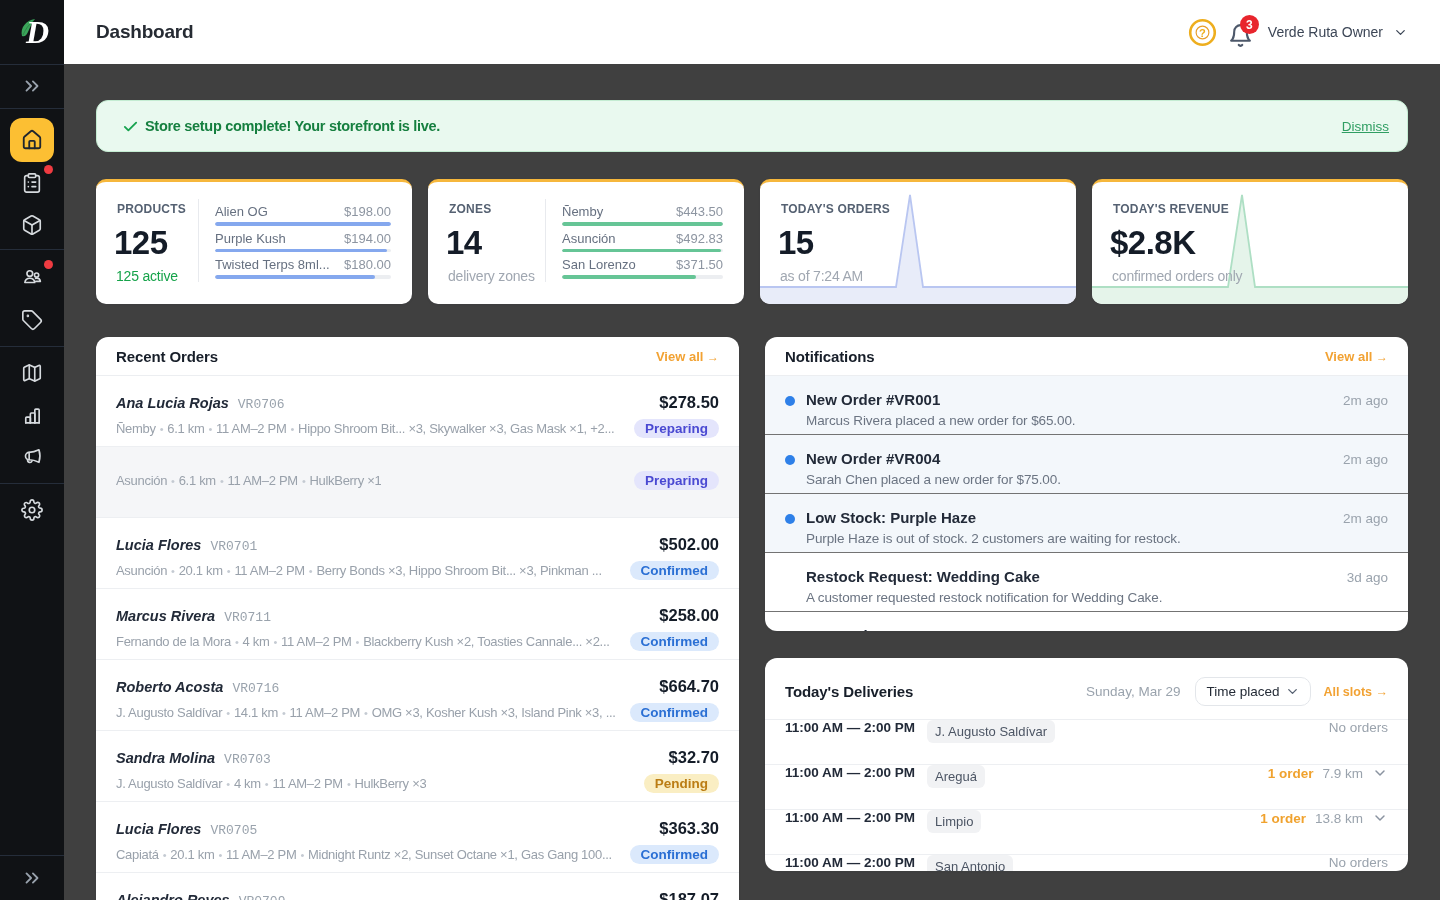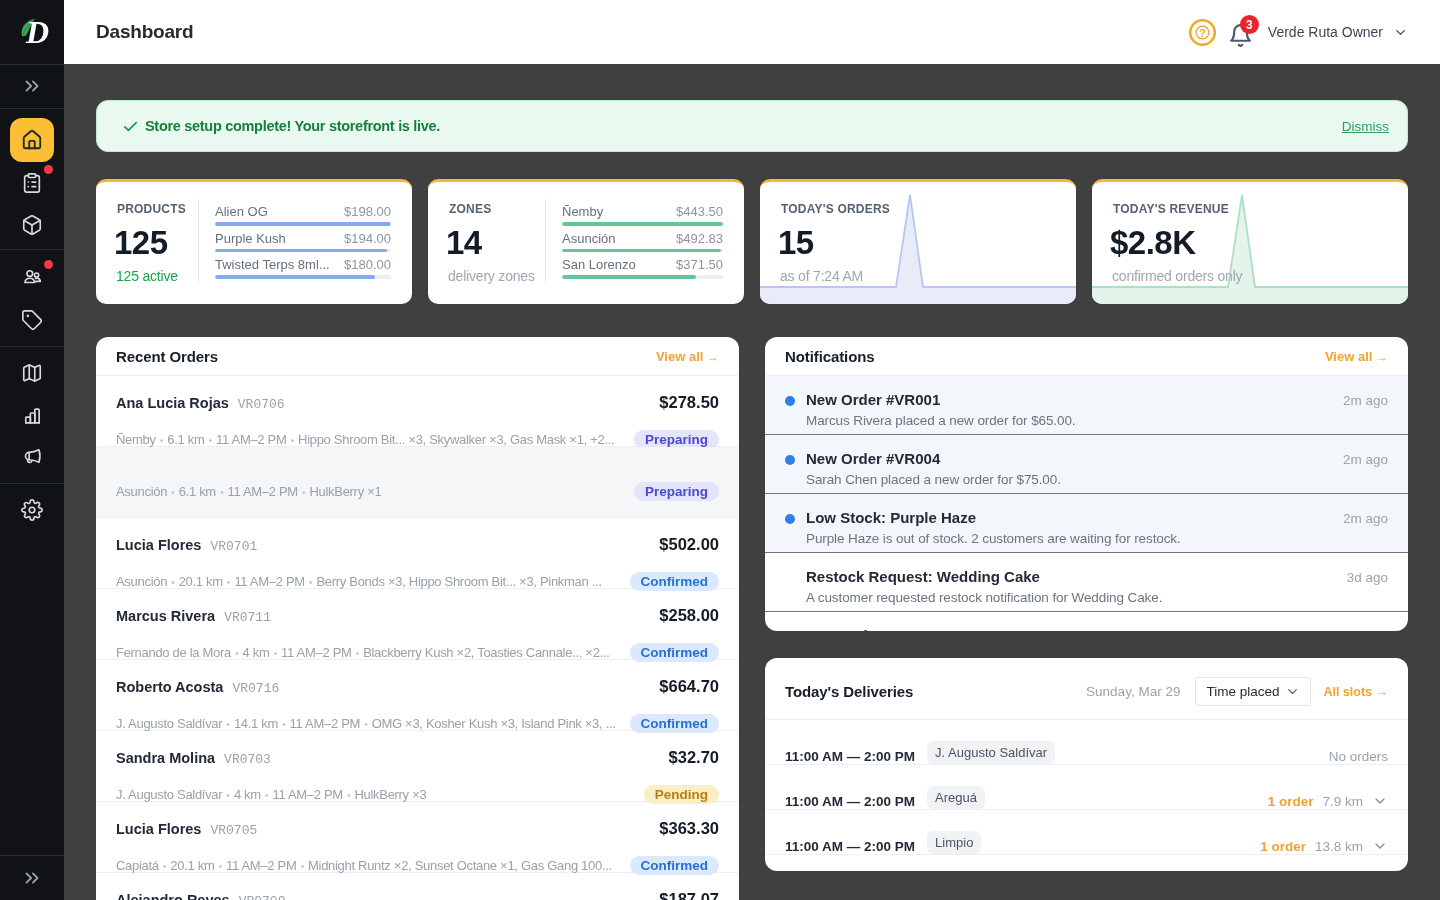--- a/index.html
+++ b/index.html
@@ -40,43 +40,43 @@
 .spark { position:absolute; left:0; bottom:0; width:100%; height:122px; }
 .cols { display:flex; gap:26px; margin-top:33px; }
 .panel { background:#fff; border-radius:12px; box-shadow:0 1px 3px rgba(25,35,50,0.06); width:643px; overflow:hidden; }
 .phead { height:39px; display:flex; align-items:center; padding:0 20px; border-bottom:1px solid #eceef1; }
 .phead .ptitle { font-size:15px; font-weight:700; color:#171e29; letter-spacing:-0.1px; }
 .phead .viewall { margin-left:auto; color:#f2a233; font-size:13px; font-weight:700; }
 .viewall .arr { font-size:12px; font-weight:400; }
 .orow { position:relative; height:71px; border-bottom:1px solid #edeff2; padding:17px 20px 0 20px; }
 .orow.alt { background:#f5f6f8; }
 .orow .l1 { display:flex; align-items:baseline; }
-.orow .oname { font-size:14.5px; font-weight:700; color:#222a38; }
+.orow .oname { font-size:14.5px; font-weight:700; color:#222a38;font-style:italic; }
 .orow .oid { font-size:13px; color:#9aa3ad; font-family:"Liberation Mono", monospace; margin-left:9px; }
 .orow .oprice { margin-left:auto; font-size:16.5px; font-weight:700; color:#141c28; }
-.orow .l2 { display:flex; align-items:center; margin-top:18px; }
+.orow .l2 { display:flex; align-items:center; margin-top:7px; }
 .orow .ometa { font-size:13px; letter-spacing:-0.3px; color:#99a1ab; white-space:nowrap; overflow:hidden; max-width:508px; }
 .ometa .sep { color:#c4cad2; font-size:11px; padding:0 4px; }
 .badge { margin-left:auto; font-size:13.5px; font-weight:600; padding:2px 11px; border-radius:999px; }
 .badge.preparing { background:#e4e5fc; color:#4a49d2; }
 .badge.confirmed { background:#dbe9fc; color:#2a6fd4; }
 .badge.pending { background:#faeec3; color:#bb7d14; }
 .nrow { position:relative; height:59px; border-bottom:1px solid #737373; padding:15px 20px 0 41px; }
 .nrow.unread { background:#f3f7fb; }
 .nrow .dot { position:absolute; left:20px; top:20px; width:10px; height:10px; border-radius:50%; background:#2e80e8; }
 .nrow .ntitle { font-size:15px; font-weight:700; color:#222a38; }
 .nrow .ntime { position:absolute; right:20px; top:17px; font-size:13.5px; color:#9aa3ad; }
 .nrow .nsub { margin-top:5px; font-size:13.5px; letter-spacing:-0.1px; color:#6b7482; }
 .dhead { height:62px; display:flex; align-items:center; padding:6px 20px 0 20px; border-bottom:1px solid #eceef1; }
 .dhead .ptitle { font-size:15px; font-weight:700; color:#171e29; letter-spacing:-0.1px; }
 .dhead .ddate { margin-left:auto; font-size:13.5px; color:#9aa3ad; }
-.dhead .dselect { margin-left:15px; width:116px; height:29px; border:1px solid #e3e6ea; border-radius:3px; display:flex; align-items:center; padding:0 10px; font-size:13.5px; font-weight:400; color:#242b36; white-space:nowrap; background:#fff; }
+.dhead .dselect { margin-left:15px; width:116px; height:29px; border:1px solid #e3e6ea; border-radius:10px; display:flex; align-items:center; padding:0 10px; font-size:13.5px; font-weight:400; color:#242b36; white-space:nowrap; background:#fff; }
 .dhead .dselect svg { margin-left:auto; }
 .dhead .allslots { margin-left:12px; color:#f2a233; font-size:12.5px; font-weight:700; }
-.drow { height:45px; display:flex; align-items:flex-end; padding:0 20px; border-bottom:1px solid #edeff2; }
+.drow { height:45px; display:flex; align-items:flex-start; padding:0 20px; border-bottom:1px solid #edeff2; }
 .drow .dtime { font-size:13.5px; font-weight:700; color:#222a38; }
 .drow .dzone { margin-left:12px; background:#f1f2f4; color:#4c5564; font-size:13px; padding:4px 8px; border-radius:6px; }
 .drow .dright { margin-left:auto; display:flex; align-items:center; gap:9px; }
 .drow .noorders { font-size:13.5px; color:#9aa3ad; }
 .drow .onecount { font-size:13.5px; font-weight:700; color:#f0a22e; }
 .drow .km { font-size:13.5px; color:#9aa3ad; }
 </style>
 </head>
 <body>
 

